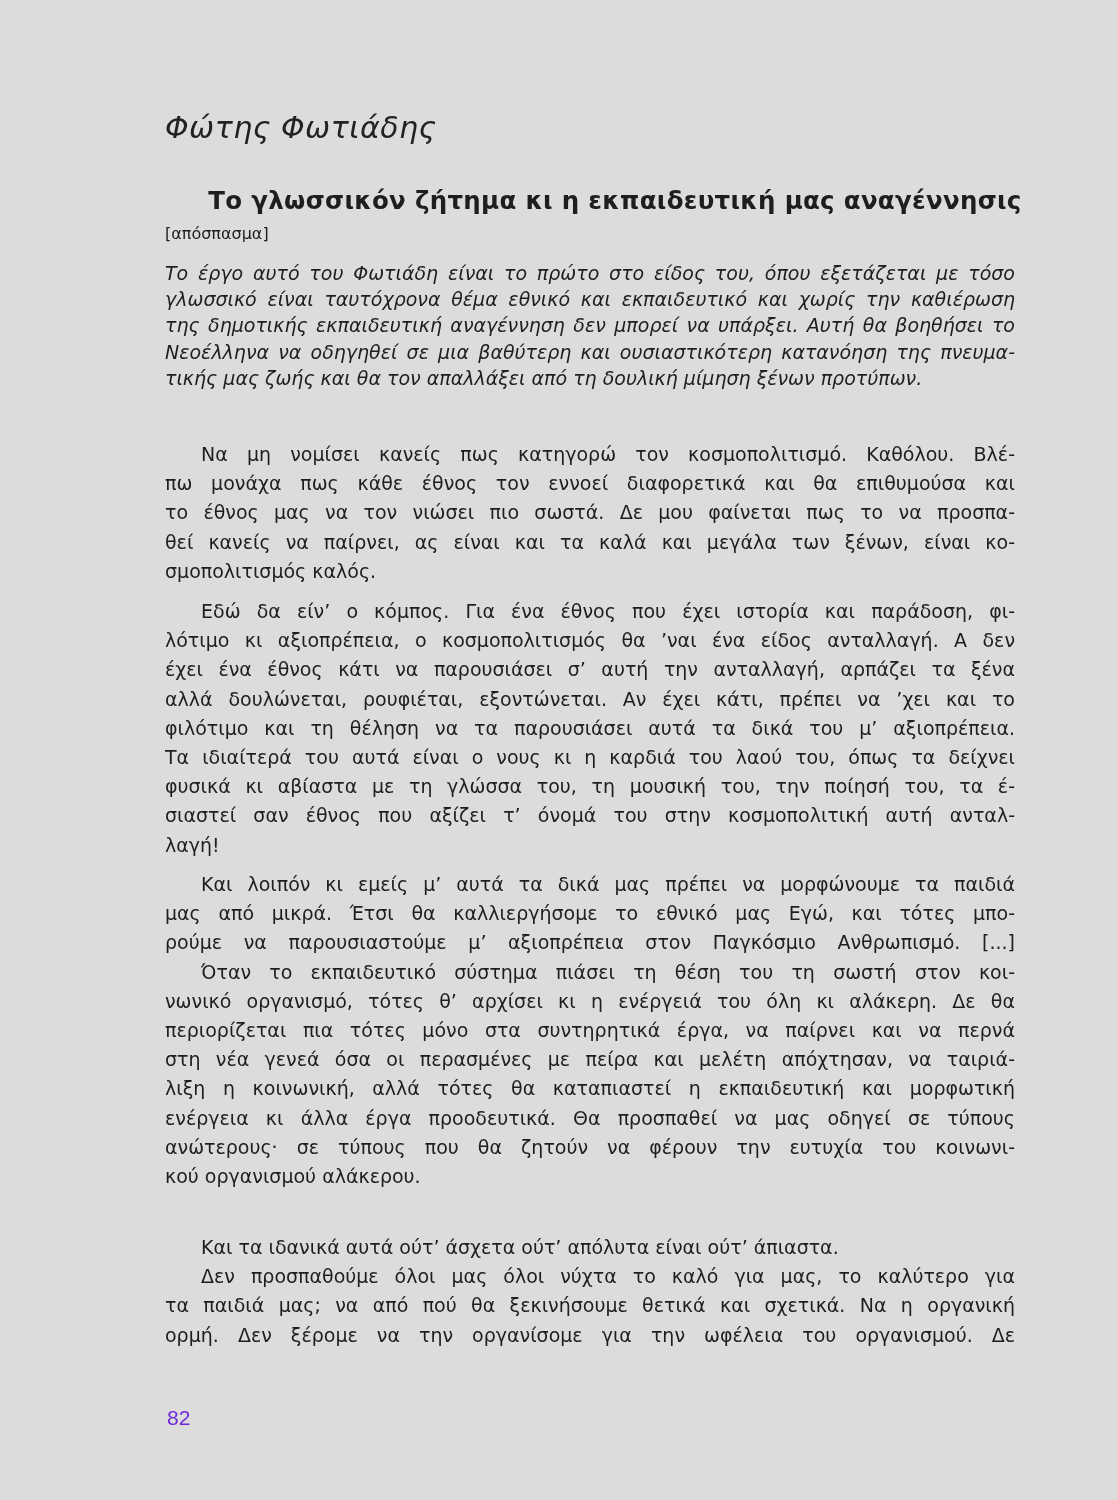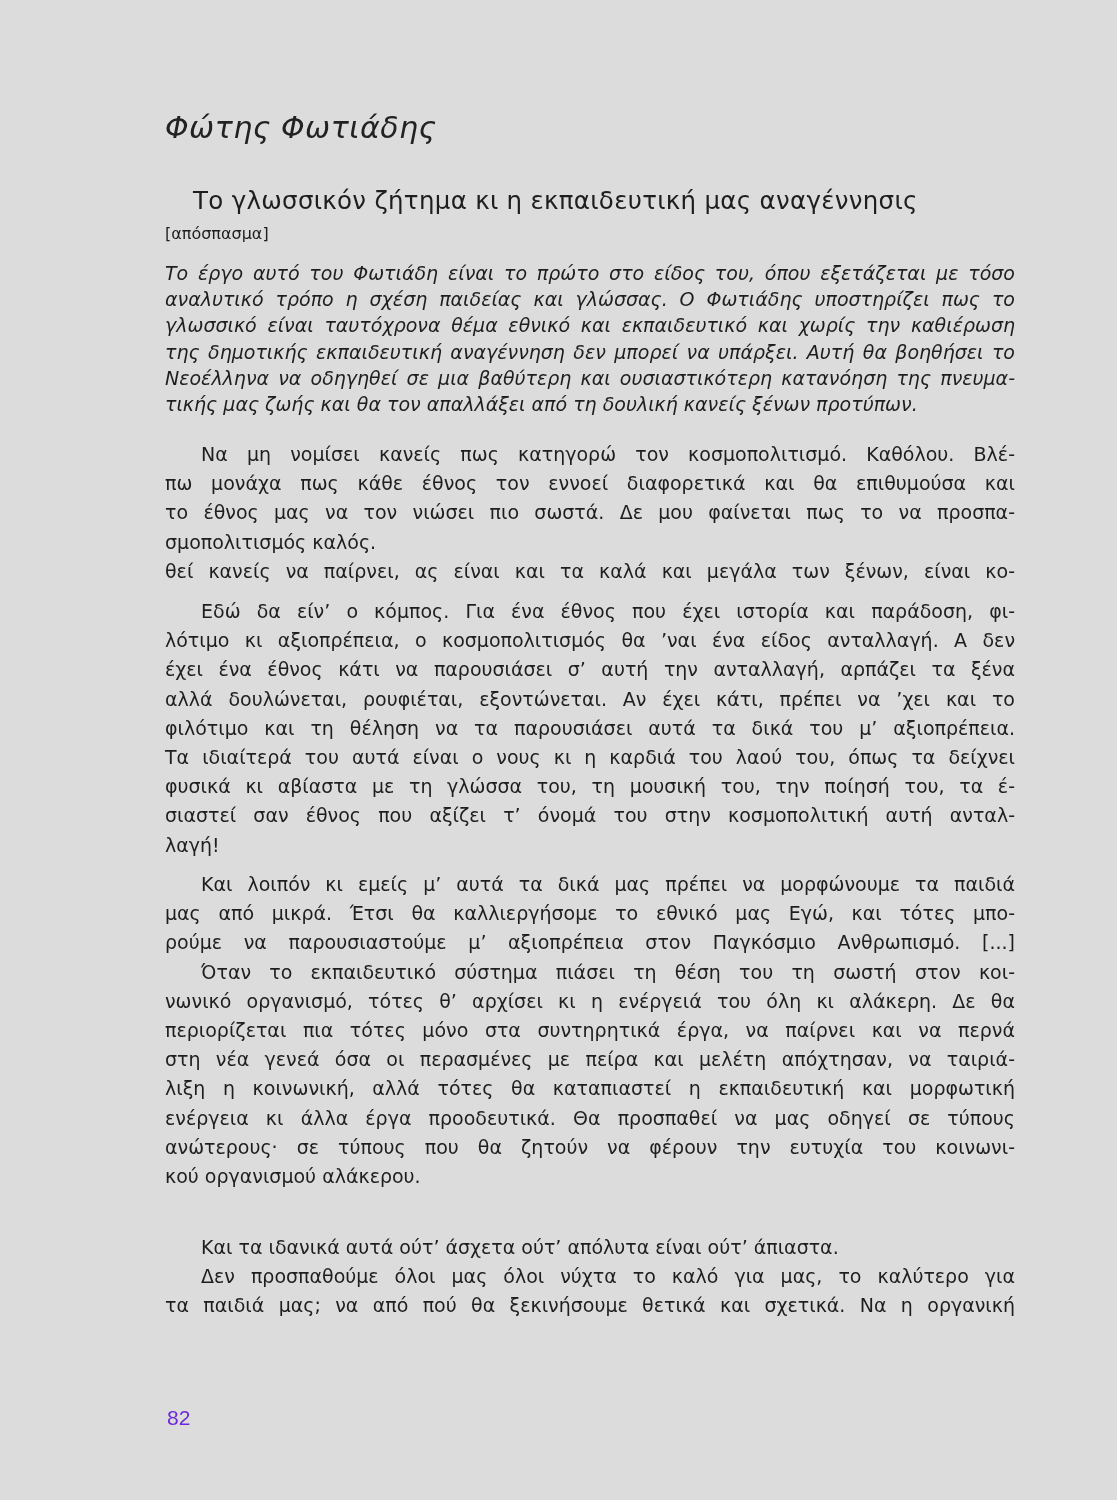--- a/index.html
+++ b/index.html
@@ -19,25 +19,25 @@
   .author {
     font-style: italic;
     font-size: 30px;
     font-weight: normal;
     margin: 0;
     letter-spacing: 0.5px;
     color: #222;
   }
   .title {
     position: absolute;
-    left: 28px; top: 76px;
+    left: 40px; top: 76px;
     width: 820px;
-    text-align: left;
+    text-align: center;
     font-size: 24.5px;
-    font-weight: normal;
+    font-weight: bold;
     margin: 0;
     letter-spacing: 0.3px;
   }
   .subtitle {
     position: absolute;
     left: 0; top: 114px;
     width: 850px;
     text-align: left;
     padding-right: 80px;
     box-sizing: border-box;
@@ -79,33 +79,32 @@
 </head>
 <body>
 
 <div class="page">
   <h1 class="author">Φώτης Φωτιάδης</h1>
   <h2 class="title">Το γλωσσικόν ζήτημα κι η εκπαιδευτική μας αναγέννησις</h2>
   <div class="subtitle">[απόσπασμα]</div>
 
   <div class="intro">
     <span class="ln">Το έργο αυτό του Φωτιάδη είναι το πρώτο στο είδος του, όπου εξετάζεται με τόσο</span>
-    <span class="ln">αναλυτικό τρόπο η σχέση παιδείας και γλώσσας. Ο Φωτιάδης υποστηρίζει πως το</span>
     <span class="ln">γλωσσικό είναι ταυτόχρονα θέμα εθνικό και εκπαιδευτικό και χωρίς την καθιέρωση</span>
     <span class="ln">της δημοτικής εκπαιδευτική αναγέννηση δεν μπορεί να υπάρξει. Αυτή θα βοηθήσει το</span>
     <span class="ln">Νεοέλληνα να οδηγηθεί σε μια βαθύτερη και ουσιαστικότερη κατανόηση της πνευμα-</span>
-    <span class="ln last">τικής μας ζωής και θα τον απαλλάξει από τη δουλική κανείς ξένων προτύπων.</span>
+    <span class="ln last">τικής μας ζωής και θα τον απαλλάξει από τη δουλική μίμηση ξένων προτύπων.</span>
   </div>
 
   <div class="body" id="p1">
     <span class="ln ind">Να μη νομίσει κανείς πως κατηγορώ τον κοσμοπολιτισμό. Καθόλου. Βλέ-</span>
     <span class="ln">πω μονάχα πως κάθε έθνος τον εννοεί διαφορετικά και θα επιθυμούσα και</span>
     <span class="ln">το έθνος μας να τον νιώσει πιο σωστά. Δε μου φαίνεται πως το να προσπα-</span>
+    <span class="ln">θεί κανείς να παίρνει, ας  είναι και τα καλά και μεγάλα των ξένων, είναι κο-</span>
     <span class="ln last">σμοπολιτισμός καλός.</span>
-    <span class="ln">θεί κανείς να παίρνει, ας  είναι και τα καλά και μεγάλα των ξένων, είναι κο-</span>
   </div>
 
   <div class="body" id="p2">
     <span class="ln ind">Εδώ δα είν’ ο κόμπος. Για ένα έθνος που έχει ιστορία και παράδοση, φι-</span>
     <span class="ln">λότιμο κι αξιοπρέπεια, ο κοσμοπολιτισμός θα ’ναι ένα είδος ανταλλαγή. Α δεν</span>
     <span class="ln">έχει ένα έθνος κάτι να παρουσιάσει σ’ αυτή την ανταλλαγή, αρπάζει τα ξένα</span>
     <span class="ln">αλλά δουλώνεται, ρουφιέται, εξοντώνεται. Αν έχει κάτι, πρέπει να ’χει και το</span>
     <span class="ln">φιλότιμο και τη θέληση να τα παρουσιάσει αυτά τα δικά του μ’ αξιοπρέπεια.</span>
     <span class="ln">Τα ιδιαίτερά του αυτά είναι ο νους κι η καρδιά του λαού του, όπως τα δείχνει</span>
     <span class="ln">φυσικά κι αβίαστα με τη γλώσσα του, τη μουσική του, την ποίησή του, τα έ-</span>
@@ -124,16 +123,17 @@
     <span class="ln">λιξη η κοινωνική, αλλά τότες θα καταπιαστεί η εκπαιδευτική και μορφωτική</span>
     <span class="ln">ενέργεια κι άλλα έργα προοδευτικά. Θα προσπαθεί να μας οδηγεί σε τύπους</span>
     <span class="ln">ανώτερους· σε τύπους που θα ζητούν να φέρουν την ευτυχία του κοινωνι-</span>
     <span class="ln last">κού οργανισμού αλάκερου.</span>
   </div>
 
   <div class="body" id="p4">
     <span class="ln ind last">Και τα ιδανικά αυτά ούτ’ άσχετα ούτ’ απόλυτα είναι ούτ’ άπιαστα.</span>
     <span class="ln ind">Δεν προσπαθούμε όλοι μας όλοι νύχτα το καλό για μας, το καλύτερο για</span>
     <span class="ln">τα παιδιά μας; να από πού θα ξεκινήσουμε θετικά και σχετικά. Να η οργανική</span>
+    <span class="ln">ορμή. Δεν ξέρομε να την οργανίσομε για την ωφέλεια του οργανισμού. Δε</span>
   </div>
 </div>
 
 <div class="pagenum">82</div>
 
 </body></html>

